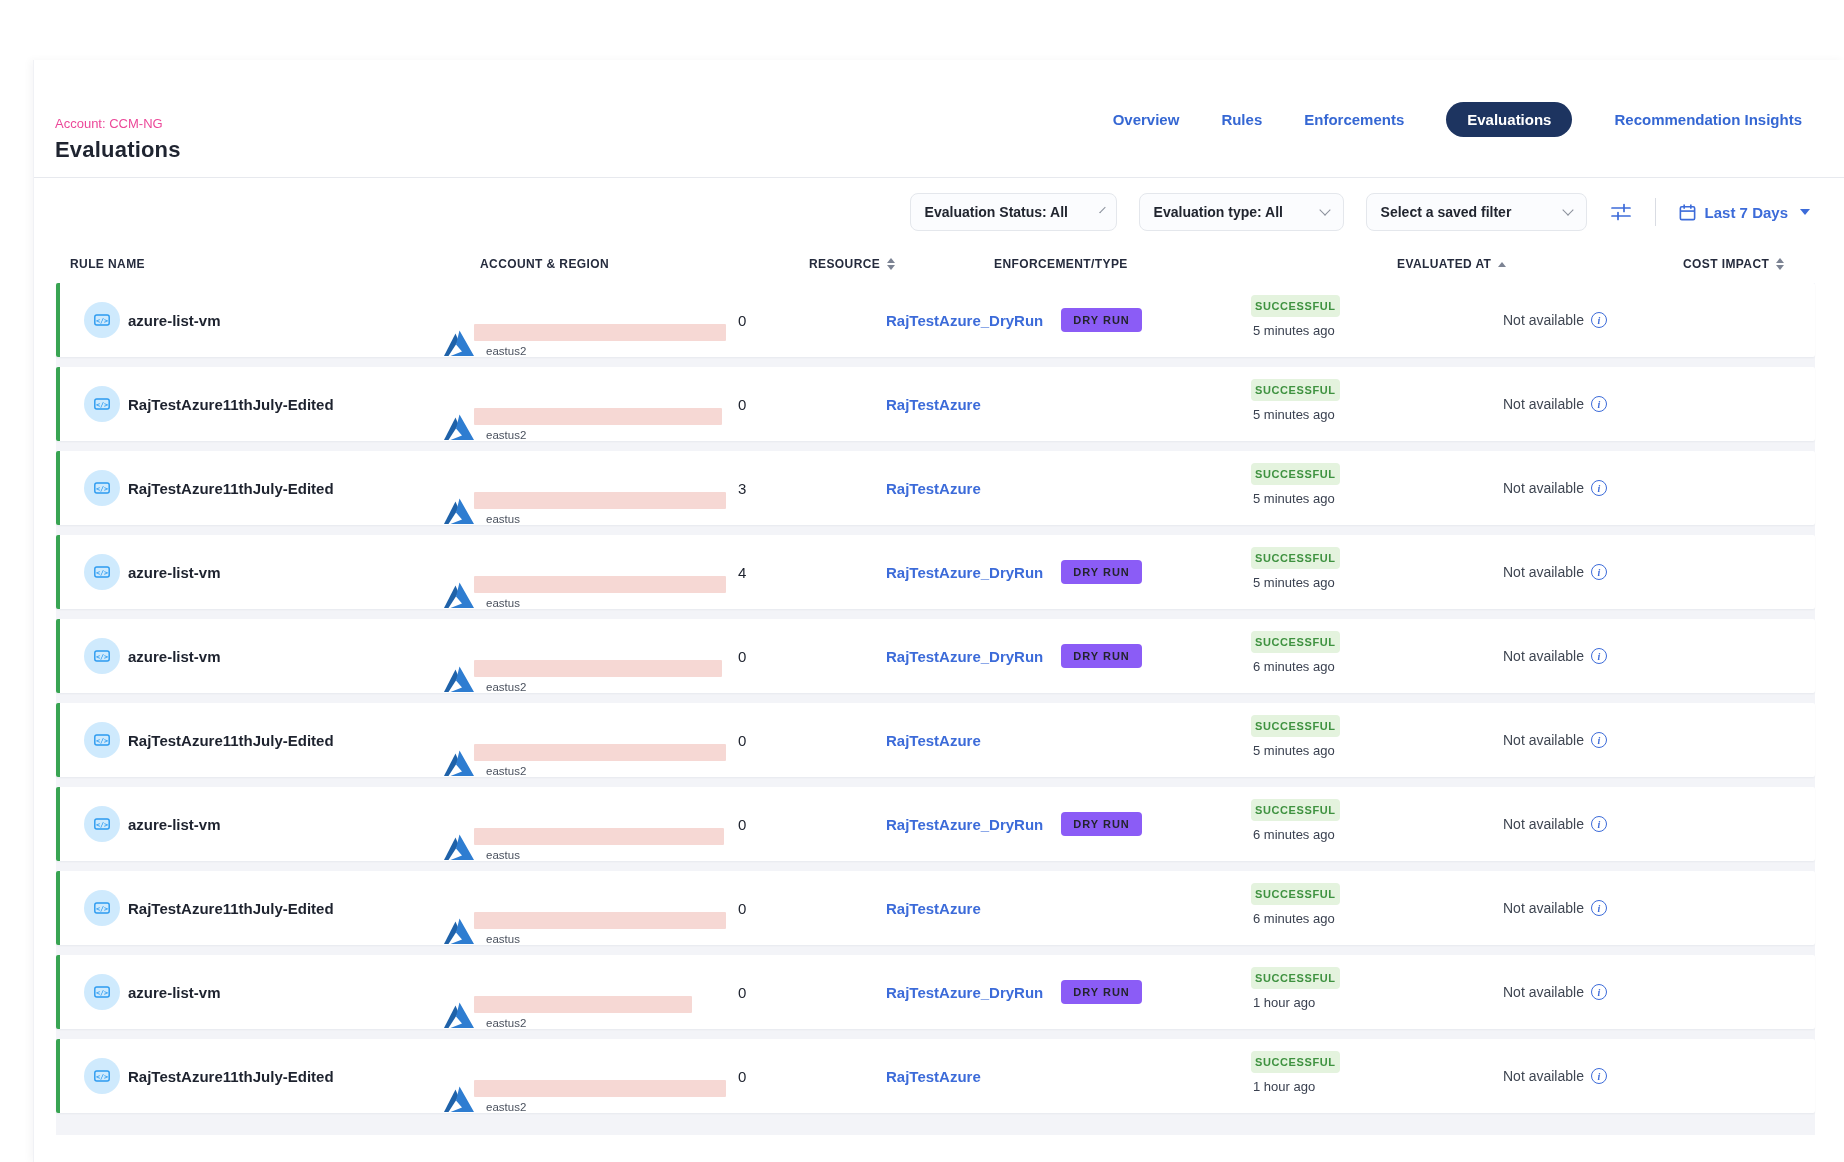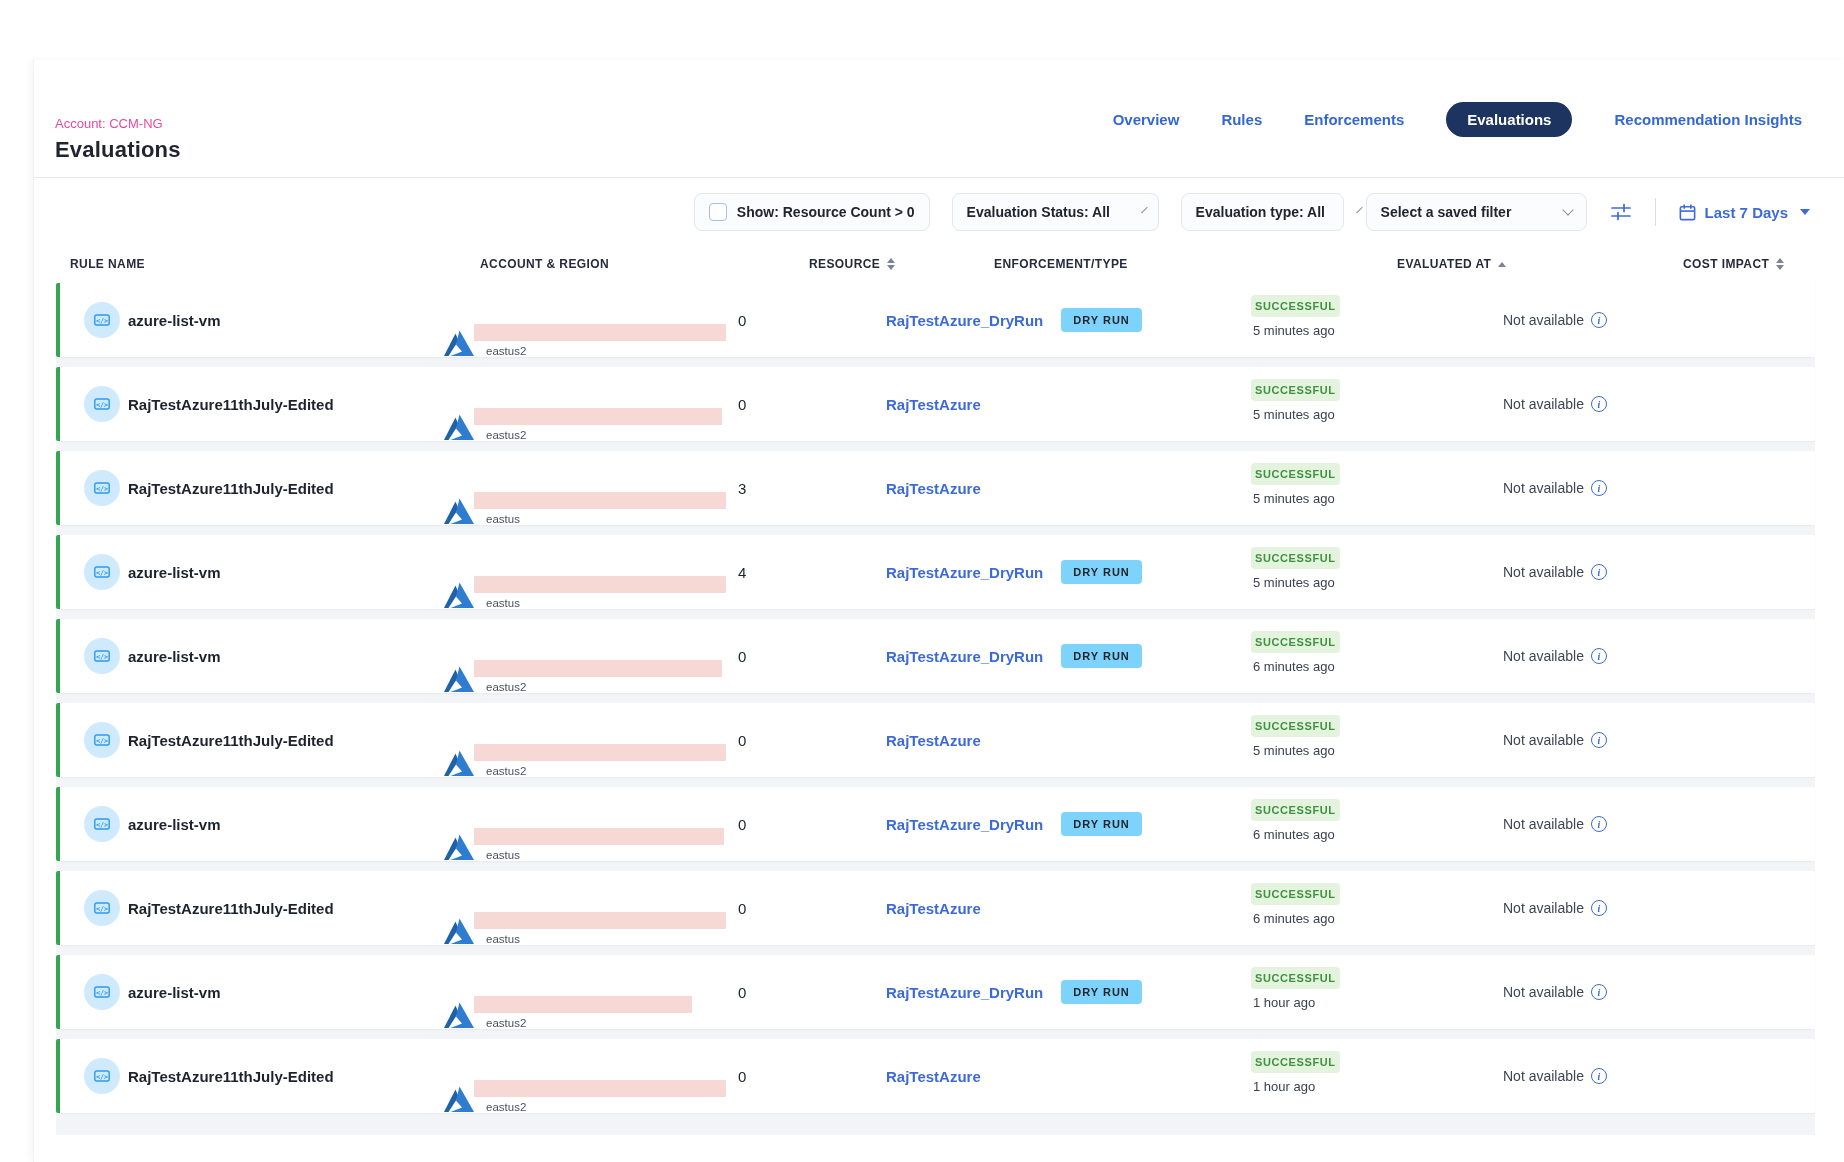--- a/index.html
+++ b/index.html
@@ -23,21 +23,21 @@
                 padding:15px 34px 12px 20px; }
   .filter-control { display:flex; align-items:center; gap:10px; height:38px;
                     background:#fbfcfe; border:1px solid #e4e7ec; border-radius:8px;
                     padding:0 14px; font-size:14px; font-weight:600; color:#21252f;
                     cursor:pointer; white-space:nowrap; }
   .filter-control .spacer { flex:1; }
   .chk { appearance:none; width:18px; height:18px; border:1.5px solid #9fc0ee;
          border-radius:4px; background:#fff; cursor:pointer; }
   .chevron { width:8px; height:8px; border-right:1.6px solid #8b919c; border-bottom:1.6px solid #8b919c;
              transform:rotate(45deg); margin-top:-4px; margin-left:14px; }
-  .dd-status { width:207px; } .dd-type { width:163px; } .dd-saved { width:221px; }
+  .dd-status { width:207px; } .dd-type { width:205px; } .dd-saved { width:221px; }
   .sliders-btn { cursor:pointer; display:flex; align-items:center; }
   .vdivider { width:1px; height:28px; background:#d9dce3; }
   .date-range { display:flex; align-items:center; gap:8px; color:#3c6bd9;
                 font-size:15px; font-weight:600; cursor:pointer; }
   .caret-down { width:0; height:0; border-left:5px solid transparent; border-right:5px solid transparent;
                 border-top:6px solid #3c6bd9; margin-left:4px; }
 
   
   .grid-cols { display:grid; grid-template-columns:384px 282px 150px 365px 250px 1fr; }
   .thead { margin:2px 29px 0 22px; padding:12px 0 12px;gap:36px; }
@@ -65,21 +65,21 @@
   .cell-account { align-items:flex-end; padding-top:21px; }
   .azure-logo { width:30px; height:27px; flex:0 0 30px; }
   .acct-stack { display:flex; flex-direction:column; }
   .redacted-bar { height:17px; background:#f6d8d4; border-radius:1px; }
   .region-label { font-size:11.5px; color:#4a515e; margin-top:4px; margin-left:12px; }
 
   .cell-resource { padding-left:12px; font-size:15px; font-weight:500; color:#1d222e; }
 
   .cell-enforcement { padding-left:10px; gap:18px; }
   .enforcement-link { font-size:15px; font-weight:600; color:#3c6bd9; cursor:pointer; }
-  .dry-run-badge { background:#7dd3fc; color:#23242c; font-size:11px; font-weight:700;
+  .dry-run-badge { background:#8b5cf6; color:#23242c; font-size:11px; font-weight:700;
                    letter-spacing:1px; padding:6px 12px; border-radius:4px; white-space:nowrap;text-align:right; }
 
   .cell-evaluated { flex-direction:column; align-items:flex-start; justify-content:flex-start;
                     padding:12px 0 0 10px; }
   .status-badge { background:#e4f3de; color:#3f9240; font-size:11px; font-weight:700;
                   letter-spacing:.6px; padding:5px 4px; border-radius:4px; }
   .time-ago { font-size:13px; color:#3a4150; margin-top:6px; margin-left:2px; }
 
   .cell-cost { padding-left:12px; gap:7px; font-size:14px; color:#3f4652; }
   .info-icon { width:16px; height:16px; border:1.4px solid #3c6bd9; border-radius:50%;
@@ -100,24 +100,20 @@
     <div class="nav-tabs">
       <div class="tab">Overview</div>
       <div class="tab">Rules</div>
       <div class="tab">Enforcements</div>
       <div class="tab active">Evaluations</div>
       <div class="tab">Recommendation Insights</div>
     </div>
   </div>
 
   <div class="filter-bar">
-    <label class="filter-control">
-      <input type="checkbox" class="chk" style="">
-      <span>Show: Resource Count &gt; 0</span>
-    </label>
 
     <div class="filter-control dd-status">
       <span>Evaluation Status: All</span>
       <span class="spacer"></span>
       <span class="chevron"></span>
     </div>
 
     <div class="filter-control dd-type">
       <span>Evaluation type: All</span>
       <span class="spacer"></span>

